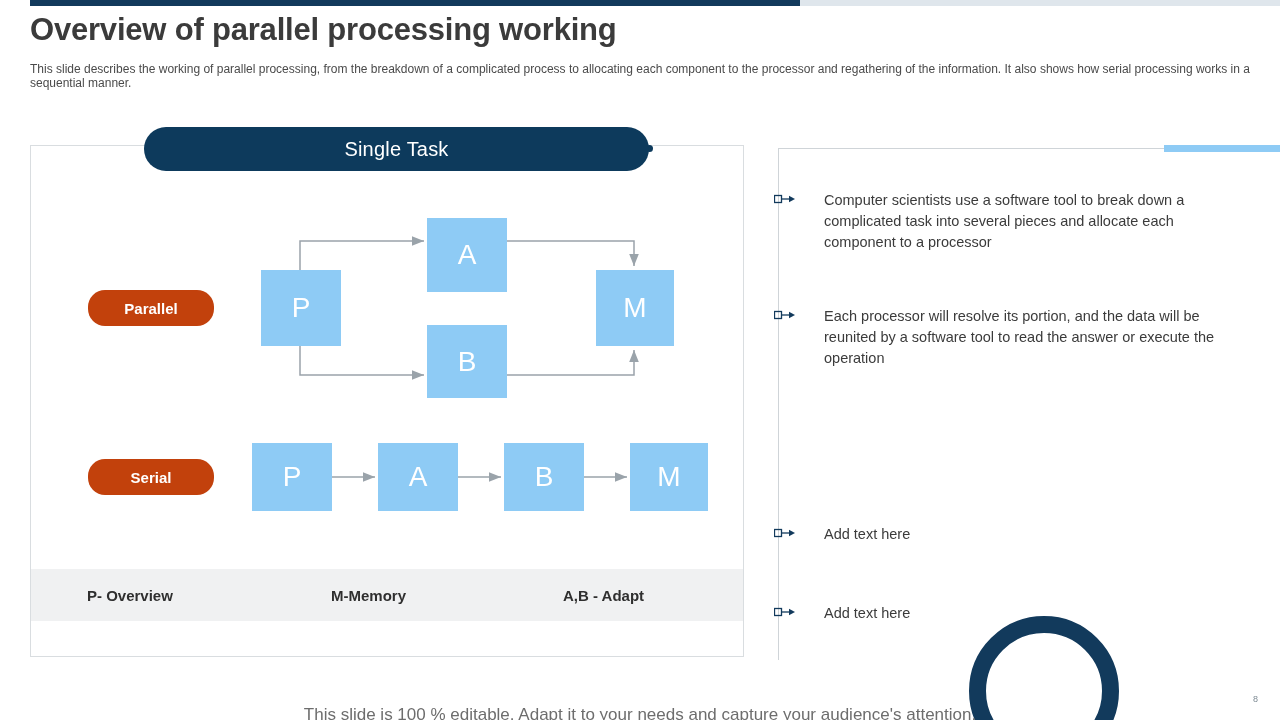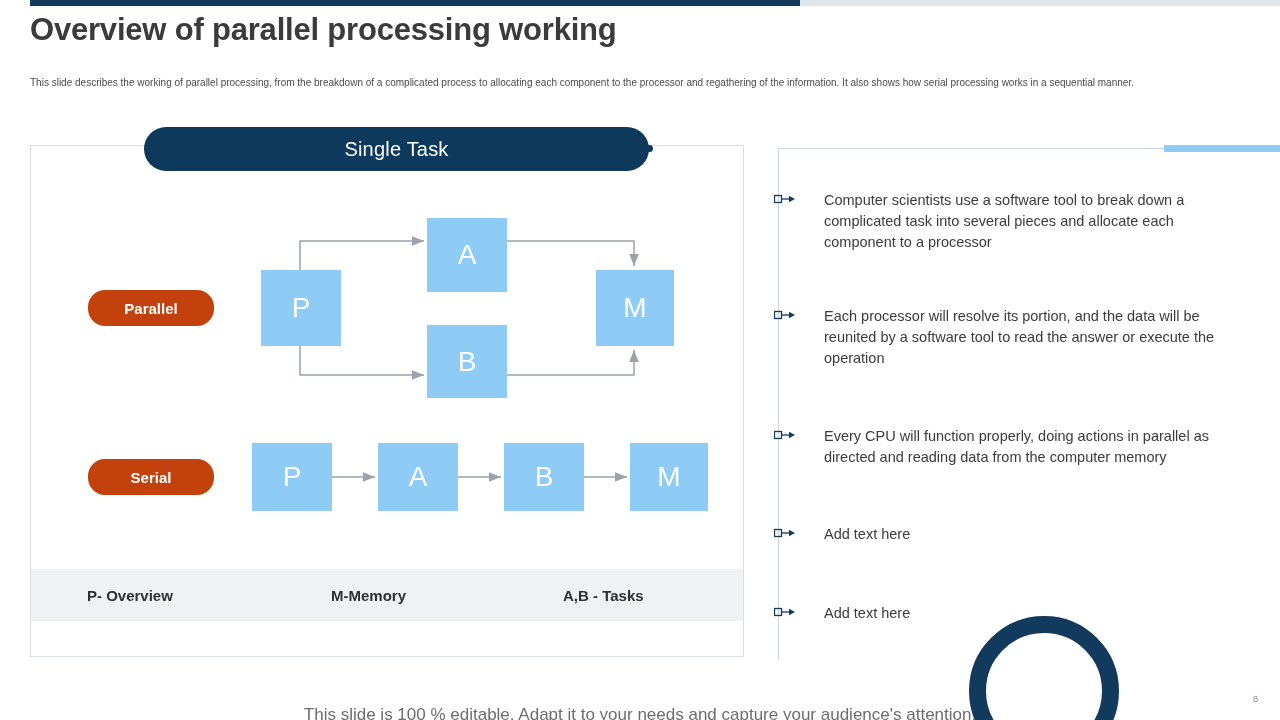--- a/index.html
+++ b/index.html
@@ -41,24 +41,23 @@
     font-size: 31px;
     font-weight: bold;
     color: #3b3b3b;
     letter-spacing: -0.2px;
   }
   .subtitle {
     position: absolute;
     left: 30px;
     top: 62px;
     width: 1225px;
-    font-size: 10px;
+    font-size: 12px;
     line-height: 14px;
     color: #4a4a4a;
-    margin-top: 14px;
   }
 
   
   .left-panel {
     position: absolute;
     left: 30px;
     top: 145px;
     width: 714px;
     height: 512px;
     border: 1px solid #d9dde0;
@@ -262,21 +261,21 @@
   <div class="node big" style="left:596px; top:270px; width:78px; height:76px;">M</div>
 
   <div class="node big" style="left:252px; top:443px; width:80px; height:68px;">P</div>
   <div class="node big" style="left:378px; top:443px; width:80px; height:68px;">A</div>
   <div class="node big" style="left:504px; top:443px; width:80px; height:68px;">B</div>
   <div class="node big" style="left:630px; top:443px; width:78px; height:68px;">M</div>
 
   <div class="legend-bar">
     <span class="legend-item" id="legend-0">P- Overview</span>
     <span class="legend-item" id="legend-1">M-Memory</span>
-    <span class="legend-item" id="legend-2">A,B - Tasks</span>
+    <span class="legend-item" id="legend-2">A,B - Adapt</span>
   </div>
 
   <div class="right-rule"></div>
   <div class="right-accent"></div>
   <div class="right-vline"></div>
 
   <div class="bullet-row" style="top:190px;">
     <svg class="bullet-marker" viewBox="0 0 22 10">
       <rect x="0.5" y="1.5" width="7" height="7" fill="none" stroke="#123a5c" stroke-width="1.3"></rect>
       <line x1="8" y1="5" x2="16" y2="5" stroke="#123a5c" stroke-width="1.3"></line>
@@ -287,28 +286,20 @@
 
   <div class="bullet-row" style="top:306px;">
     <svg class="bullet-marker" viewBox="0 0 22 10">
       <rect x="0.5" y="1.5" width="7" height="7" fill="none" stroke="#123a5c" stroke-width="1.3"></rect>
       <line x1="8" y1="5" x2="16" y2="5" stroke="#123a5c" stroke-width="1.3"></line>
       <path d="M15,1.8 L21,5 L15,8.2 z" fill="#123a5c"></path>
     </svg>
     <div class="bullet-text">Each processor will resolve its portion, and the data will be reunited by a software tool to read the answer or execute the operation</div>
   </div>
 
-  <div class="bullet-row" style="top:426px;">
-    <svg class="bullet-marker" viewBox="0 0 22 10">
-      <rect x="0.5" y="1.5" width="7" height="7" fill="none" stroke="#123a5c" stroke-width="1.3"></rect>
-      <line x1="8" y1="5" x2="16" y2="5" stroke="#123a5c" stroke-width="1.3"></line>
-      <path d="M15,1.8 L21,5 L15,8.2 z" fill="#123a5c"></path>
-    </svg>
-    <div class="bullet-text">Every CPU will function properly, doing actions in parallel as directed and reading data from the computer memory</div>
-  </div>
 
   <div class="bullet-row" style="top:524px;">
     <svg class="bullet-marker" viewBox="0 0 22 10">
       <rect x="0.5" y="1.5" width="7" height="7" fill="none" stroke="#123a5c" stroke-width="1.3"></rect>
       <line x1="8" y1="5" x2="16" y2="5" stroke="#123a5c" stroke-width="1.3"></line>
       <path d="M15,1.8 L21,5 L15,8.2 z" fill="#123a5c"></path>
     </svg>
     <div class="bullet-text">Add text here</div>
   </div>
 

